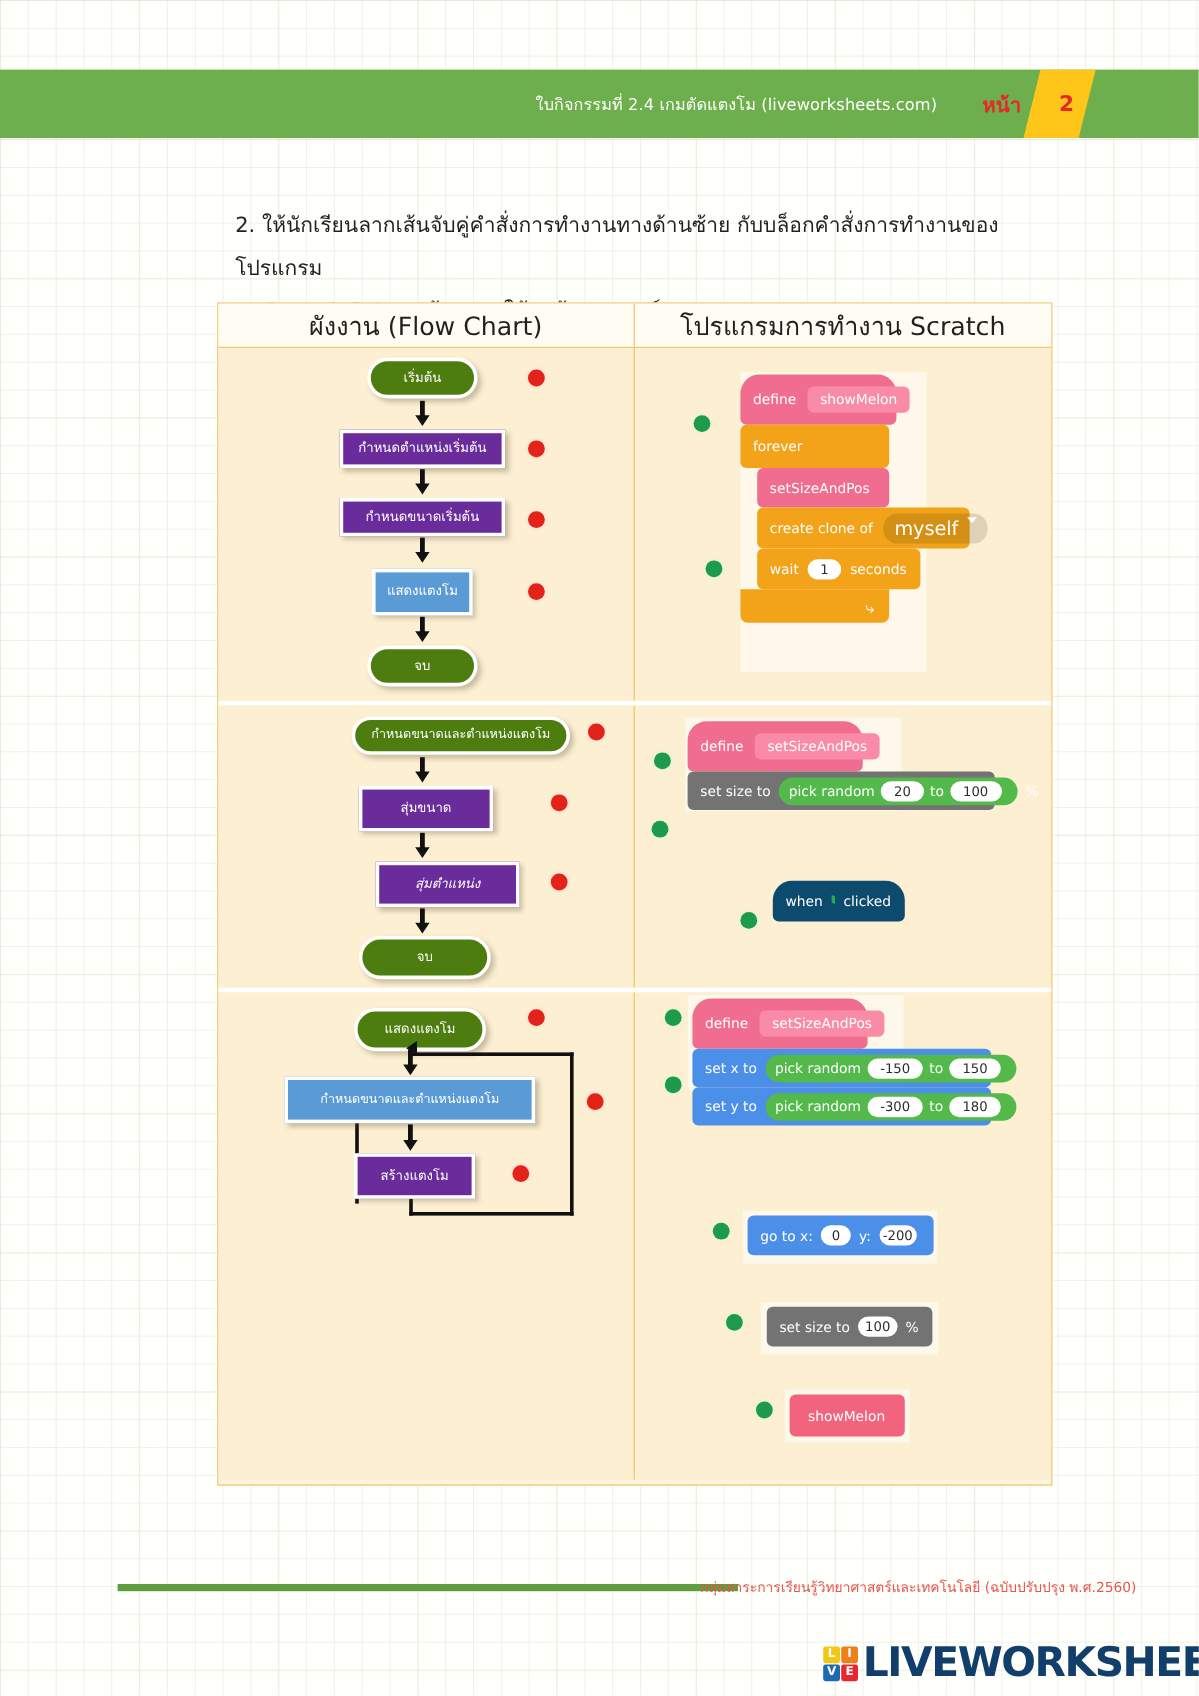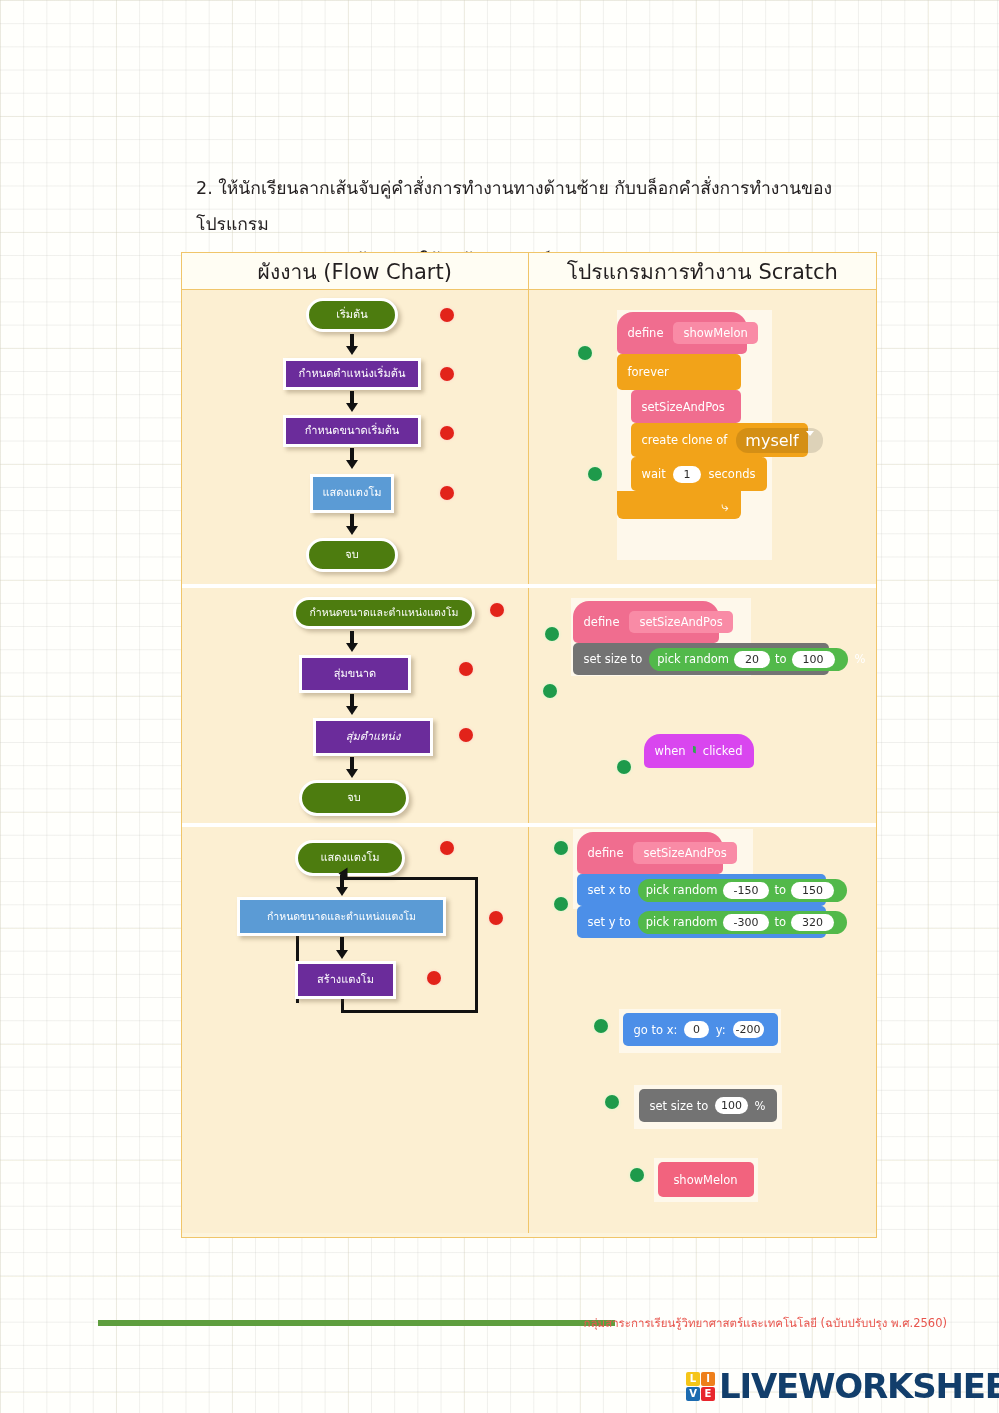--- a/index.html
+++ b/index.html
@@ -147,21 +147,21 @@
   .c-defname {
     background: #F98BA6; border-radius: 5px;
     padding: 4px 10px; margin-left: 8px;
     color: #ffffff;
   }
   .c-control { background: #F2A319; }
   .c-mypink { background: #F2637E; }
   .c-mypink2 { background: #F06D8F; }
   .c-looks { background: #737373; }
   .c-motion { background: #4C8FE8; }
-  .c-events { background: #d946ef; justify-content: center; }
+  .c-events { background: #0c4a6e; justify-content: center; }
 
   .oval {
     background: #ffffff; color: #2b2b2b;
     border-radius: 12px;
     padding: 2px 11px;
     font-size: 11px;
     margin: 0 5px;
     display: inline-flex; align-items: center; justify-content: center;
     min-width: 20px;
   }
@@ -221,20 +221,26 @@
   .sq-I { background: #EE7F1B; }
   .sq-V { background: #1C6BB0; }
   .sq-E { background: #E8262C; }
   .logo-word { color: #123E6B; font-size: 34px; font-weight: bold; letter-spacing: -1.2px; }
 </style>
 </head>
 <body>
 
 <div id="page">
 
+  <div class="header-bar">
+    <div class="header-title">ใบกิจกรรมที่ 2.4 เกมตัดแตงโม (liveworksheets.com)</div>
+    <div class="page-badge-slab"></div>
+    <div class="page-label">หน้า</div>
+    <div class="page-number">2</div>
+  </div>
 
   <div class="instruction">
     <span>2. ให้นักเรียนลากเส้นจับคู่คำสั่งการทำงานทางด้านซ้าย กับบล็อกคำสั่งการทำงานของโปรแกรม</span>
     <span class="line2">Scratch 3.0 ทางด้านขวาให้ถูกต้องสมบูรณ์</span>
   </div>
 
   <div class="tbl">
 
     <div class="tbl-head">
       <div class="cell col-l">ผังงาน (Flow Chart)</div>
@@ -413,21 +419,21 @@
                 <span class="oval">150</span>
               </span>
             </div>
 
             <div class="sb c-motion" style="left:0; top:74px; width:249px; height:32px;">
               <span class="lbl">set y to</span>
               <span class="op-inline">
                 <span>pick random</span>
                 <span class="oval">-300</span>
                 <span>to</span>
-                <span class="oval">320</span>
+                <span class="oval">180</span>
               </span>
             </div>
           </div>
 
           <div class="sb-white-bg" style="left:90px; top:182px; width:162px; height:44px;"></div>
           <div class="sb c-motion" style="left:94px; top:186px; width:155px; height:33px;">
             <span class="lbl">go to x:</span>
             <span class="oval">0</span>
             <span class="lbl">y:</span>
             <span class="oval">-200</span>

